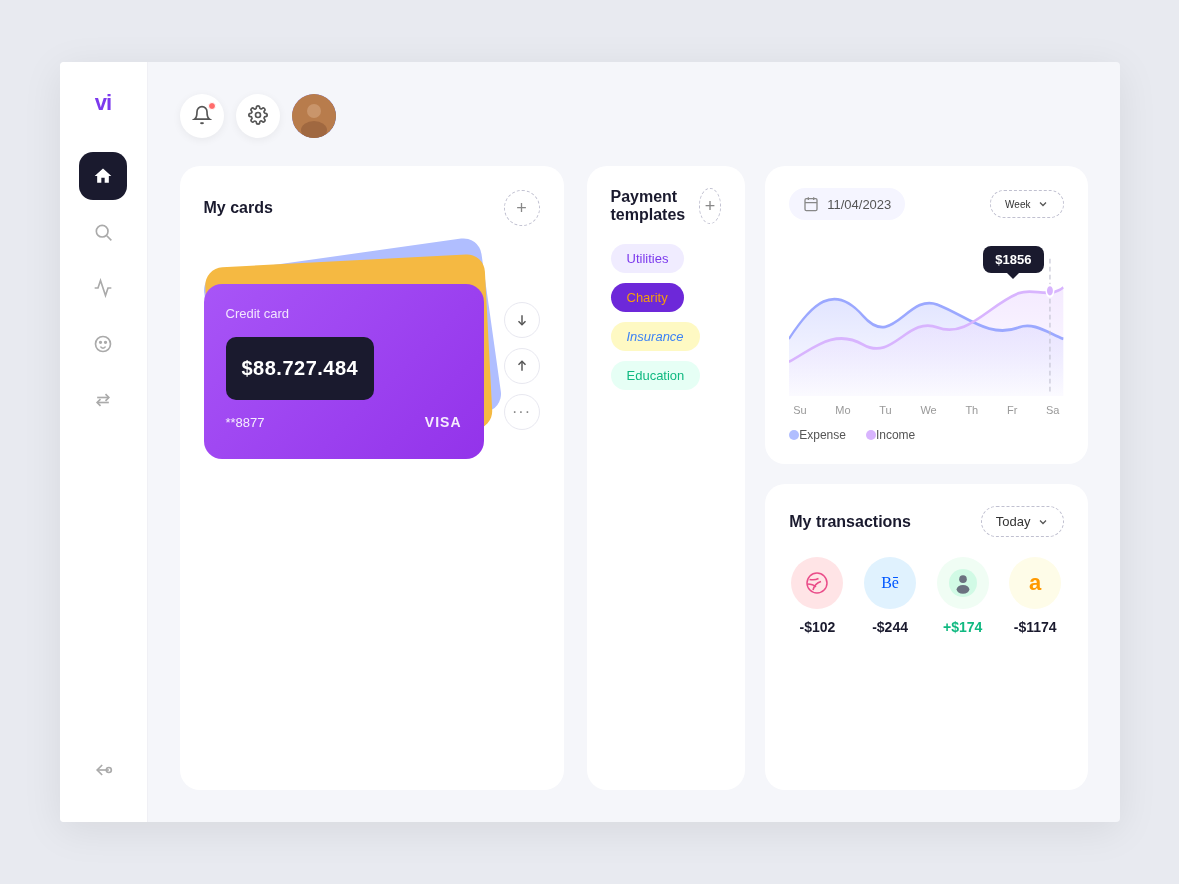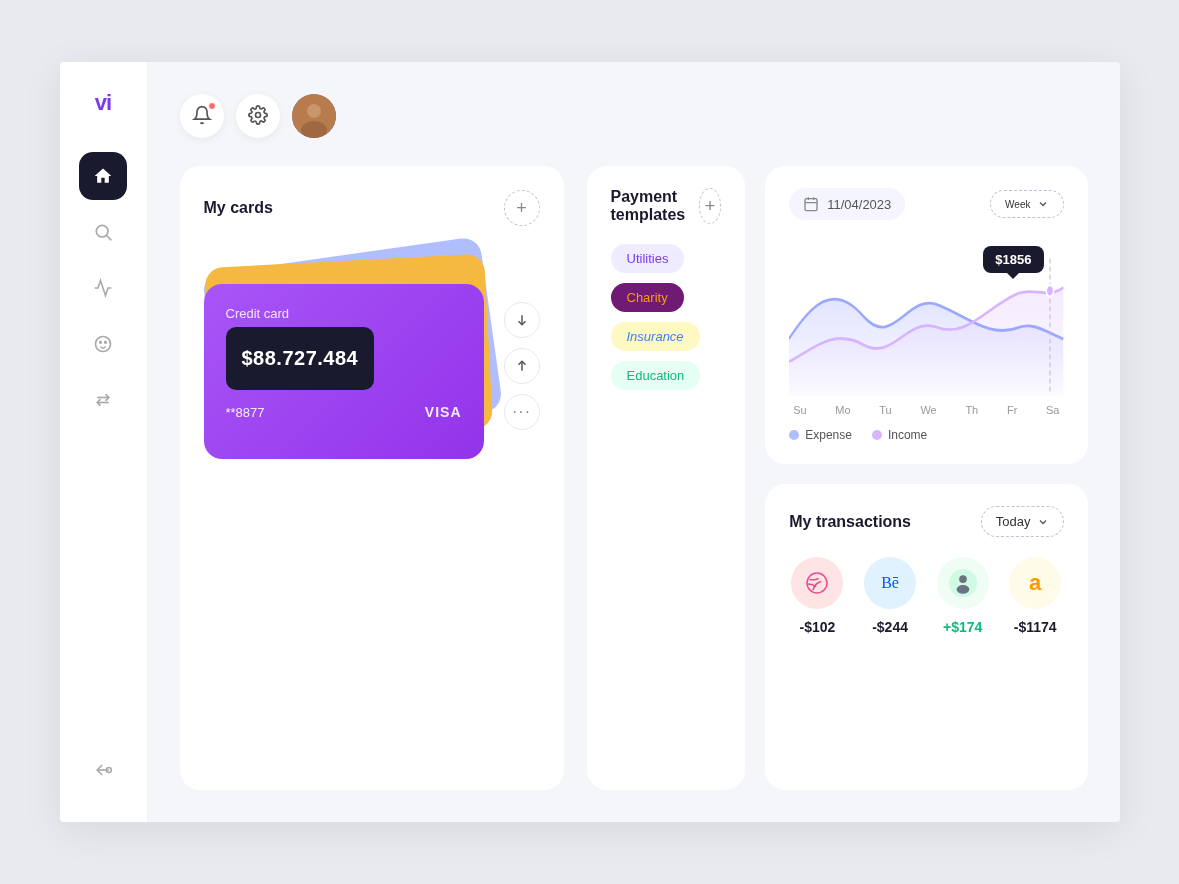--- a/index.html
+++ b/index.html
@@ -214,21 +214,21 @@
       background: linear-gradient(135deg, #a855f7 0%, #9333ea 100%);
       transform: rotate(0deg);
       top: 18px;
       left: 0;
       z-index: 10;
     }
     .card-label {
       font-size: 13px;
       color: rgba(255,255,255,0.85);
       font-weight: 500;
-      margin-bottom: 6px;
+      margin-bottom: 16px;
     }
     .card-amount-box {
       background: #1a1a2e;
       border-radius: 10px;
       padding: 20px 16px;
       display: inline-block;
       margin-bottom: 14px;
     }
     .card-amount {
       font-size: 20px;
@@ -285,21 +285,21 @@
       flex-wrap: wrap;
     }
     .payment-tag {
       padding: 7px 16px;
       border-radius: 20px;
       font-size: 13px;
       font-weight: 500;
       cursor: pointer;
     }
     .tag-utilities { background: #f0ecff; color: #7c3aed; }
-    .tag-charity { background: #701a75; color: #f59e0b; }
+    .tag-charity { background: #6d28d9; color: #f59e0b; }
     .tag-insurance { background: #fef9c3; color: #3b82f6; font-style: italic; }
     .tag-education { background: #e6fff5; color: #10b981; }
     
     .right-col {
       display: flex;
       flex-direction: column;
       gap: 20px;
     }
     
     .chart-section {
@@ -349,21 +349,20 @@
       color: #999;
     }
     .chart-legend {
       display: flex;
       gap: 20px;
       margin-top: 12px;
     }
     .legend-item {
       display: flex;
       align-items: center;
-      gap: 6px;
       font-size: 12px;
       color: #555;
     }
     .legend-dot {
       width: 10px;
       height: 10px;
       border-radius: 50%;
     }
     .dot-expense { background: #b0beff; }
     .dot-income { background: #d8b4fe; }

